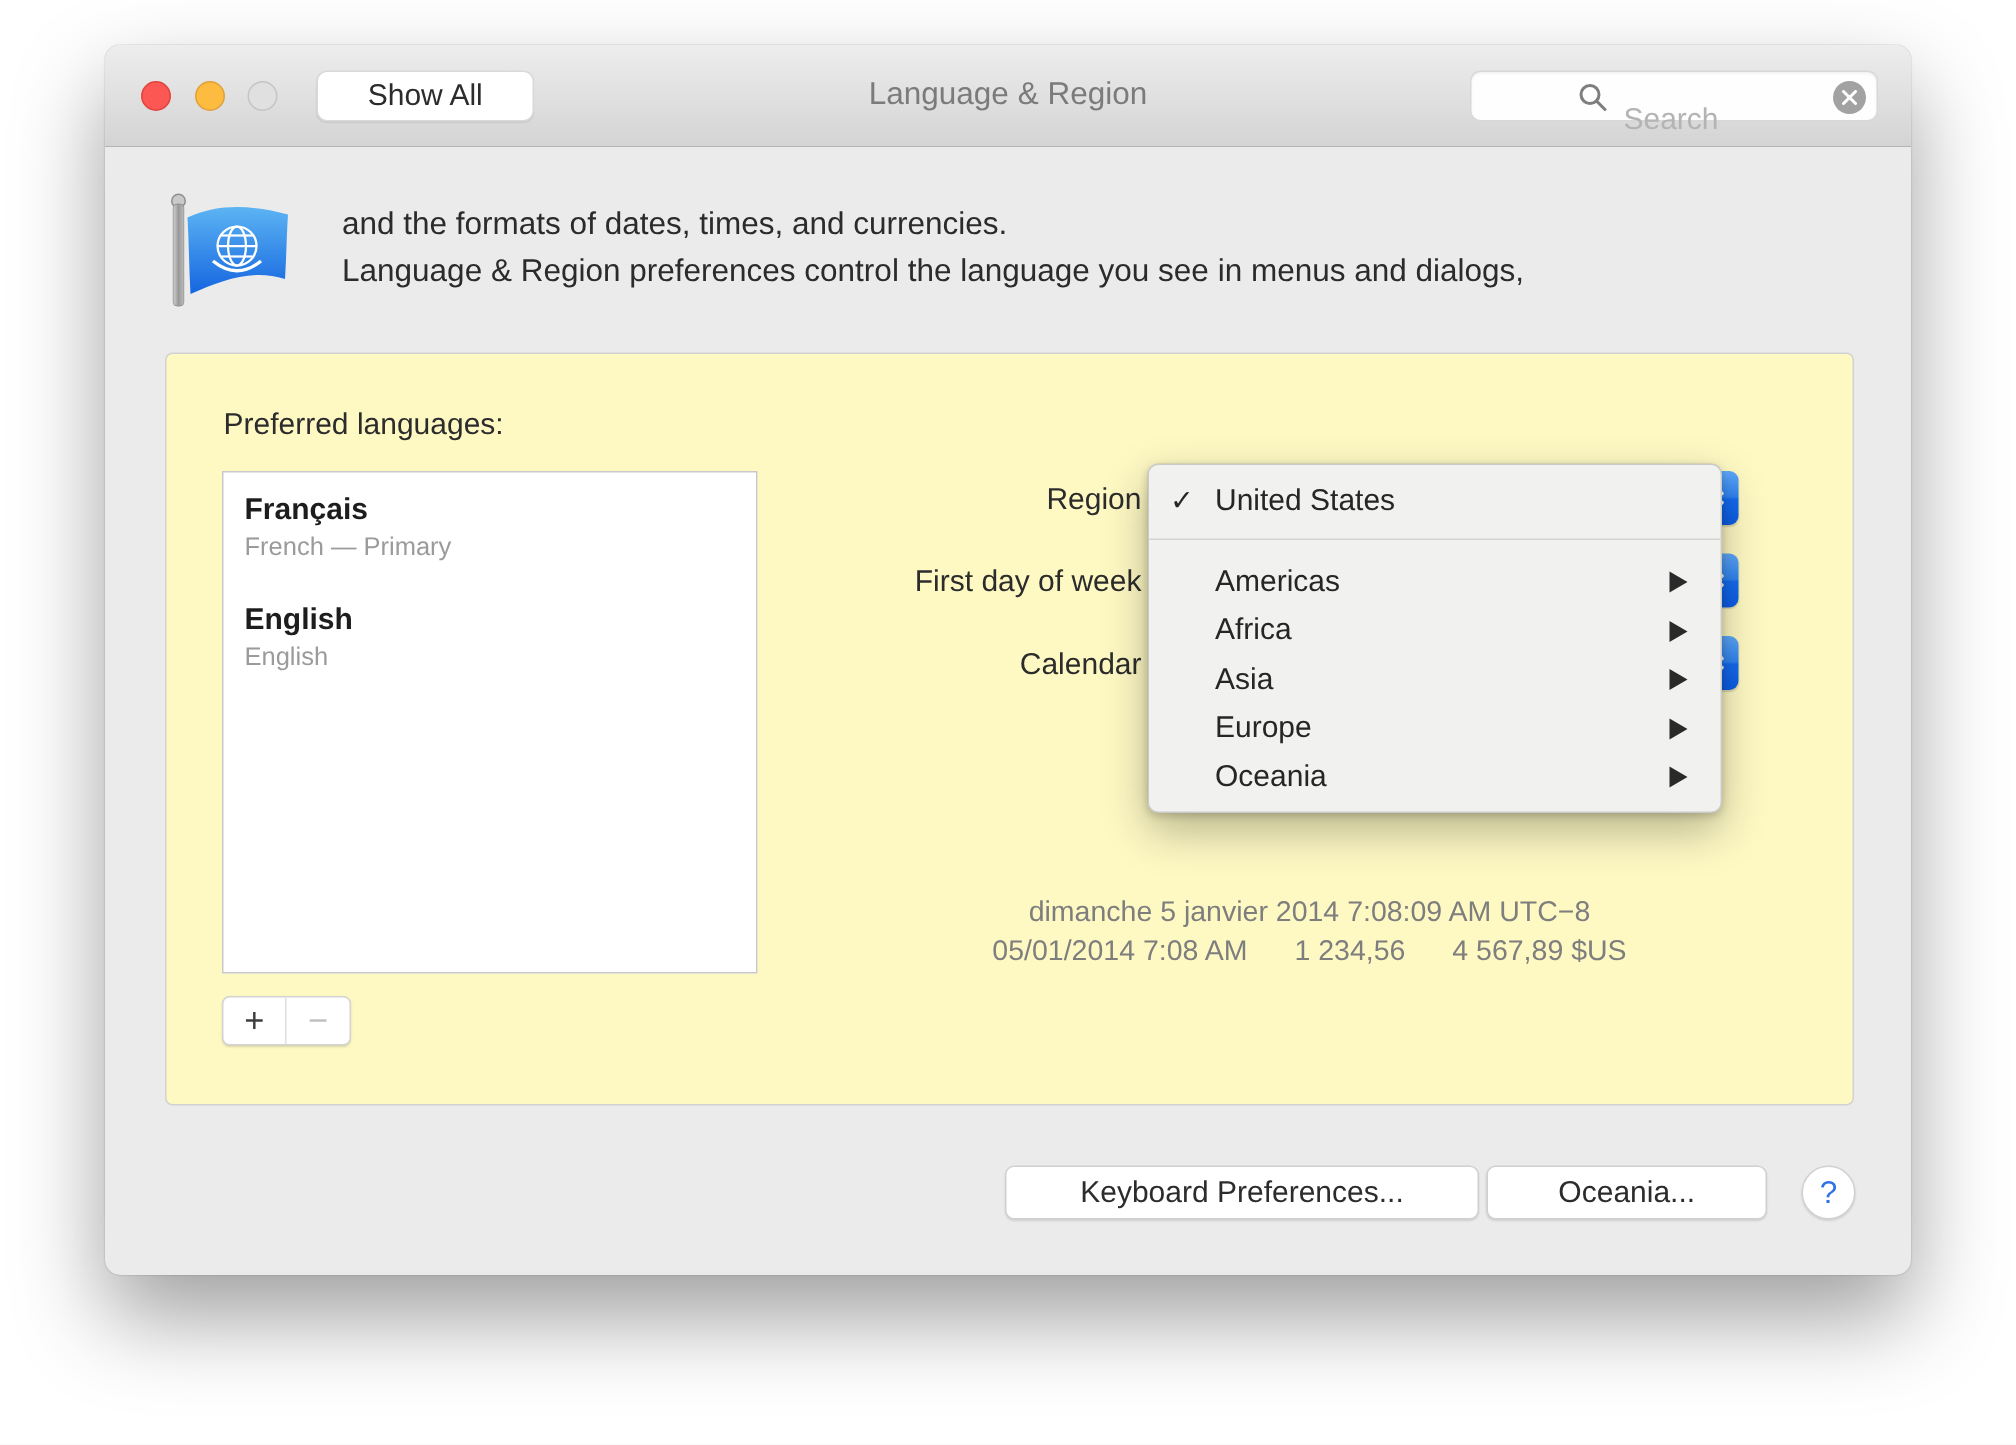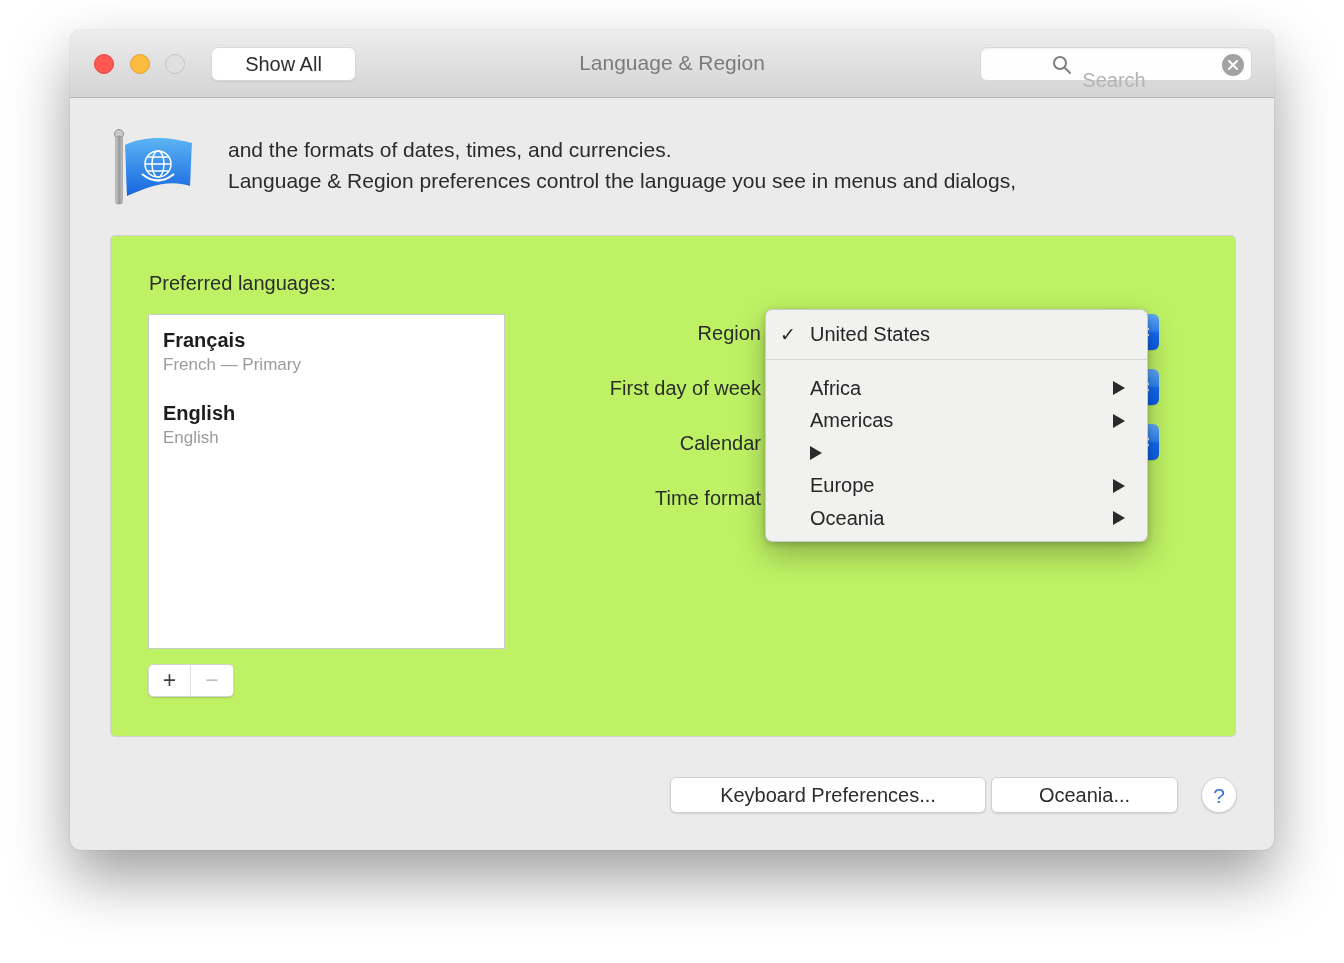--- a/index.html
+++ b/index.html
@@ -36,21 +36,21 @@
     border-radius: 50%; background: #a2a2a2; display: flex; align-items: center; justify-content: center; }
 
   
   .content { position: absolute; left: 0; top: 68px; width: 100%; height: 752px;
     border-radius: 0 0 10px 10px; }
   .flag { position: absolute; left: 40px; top: 28px; }
   .intro { position: absolute; left: 158px; top: 36px; width: 980px;
     font-size: 21px; line-height: 31px; color: #2b2b2b; }
 
   .panel { position: absolute; left: 40px; top: 137px; width: 1126px; height: 502px;
-    background: #bef264; border: 1px solid #d2d2d2; border-radius: 5px; }
+    background: #fef9c3; border: 1px solid #d2d2d2; border-radius: 5px; }
 
   .pref-label { position: absolute; left: 38px; top: 36px; font-size: 20px; color: #2c2c2c; }
   .lang-list { position: absolute; left: 37px; top: 78px; width: 357px; height: 335px;
     background: #ffffff; border: 1px solid #c9c9c9; overflow: hidden; }
   .lang-item { padding: 13px 14px 13px 14px; }
   .lang-name { font-size: 20px; line-height: 24px; color: #1d1d1d; font-weight: bold; }
   .lang-detail { font-size: 17px; line-height: 21px; color: #9b9b9b; margin-top: 2px; }
 
   .segctl { position: absolute; left: 37px; top: 428px; width: 86px; height: 33px;
     background: #ffffff; border: 1px solid #d4d4d4; border-radius: 5px;
@@ -176,21 +176,20 @@
       </div>
 
       <div class="segctl">
         <div class="seg add">+</div>
         <div class="seg remove">−</div>
       </div>
 
       <div class="form-label" style="top:85px">Region</div>
       <div class="form-label" style="top:140px">First day of week</div>
       <div class="form-label" style="top:195px">Calendar</div>
-      <div class="form-label" style="top:250px">Time format</div>
 
       <div class="popup-cap" style="top:78px">
         <svg width="16" height="22" viewBox="0 0 16 22">
           <path d="M4 8 L8 4 L12 8" fill="none" stroke="#fff" stroke-width="2.4" stroke-linecap="round" stroke-linejoin="round"></path>
           <path d="M4 14 L8 18 L12 14" fill="none" stroke="#fff" stroke-width="2.4" stroke-linecap="round" stroke-linejoin="round"></path>
         </svg>
       </div>
       <div class="popup-cap" style="top:133px">
         <svg width="16" height="22" viewBox="0 0 16 22">
           <path d="M4 8 L8 4 L12 8" fill="none" stroke="#fff" stroke-width="2.4" stroke-linecap="round" stroke-linejoin="round"></path>
@@ -205,41 +204,50 @@
       </div>
 
       <div class="menu">
         <div class="menu-selected">
           <span class="menu-check">✓</span>
           <span class="menu-selected-label">United States</span>
         </div>
         <div class="menu-sep"></div>
         <div class="menu-items">
           <div class="menu-item">
+            <span class="menu-item-label">Americas</span>
+            <span class="tri-right"></span>
+          </div>
+          <div class="menu-item">
             <span class="menu-item-label">Africa</span>
             <span class="tri-right"></span>
           </div>
           <div class="menu-item">
-            <span class="menu-item-label">Americas</span>
-            <span class="tri-right"></span>
-          </div>
-          <div class="menu-item">
+            <span class="menu-item-label">Asia</span>
             <span class="tri-right"></span>
           </div>
           <div class="menu-item">
             <span class="menu-item-label">Europe</span>
             <span class="tri-right"></span>
           </div>
           <div class="menu-item">
             <span class="menu-item-label">Oceania</span>
             <span class="tri-right"></span>
           </div>
         </div>
       </div>
 
+      <div class="preview">
+        <div>dimanche 5 janvier 2014 7:08:09 AM UTC−8</div>
+        <div>
+          <span class="part">05/01/2014 7:08 AM</span>
+          <span class="part">1 234,56</span>
+          <span class="part">4 567,89 $US</span>
+        </div>
+      </div>
 
     </div>
 
     <button class="footer-btn kb-btn">Keyboard Preferences...</button>
     <button class="footer-btn adv-btn">Oceania...</button>
     <button class="help-btn">?</button>
 
   </div>
 </div>
 

